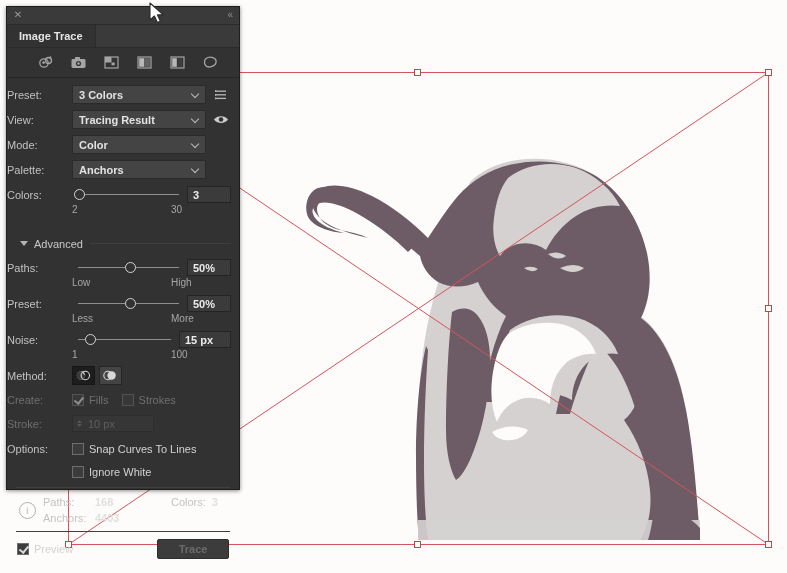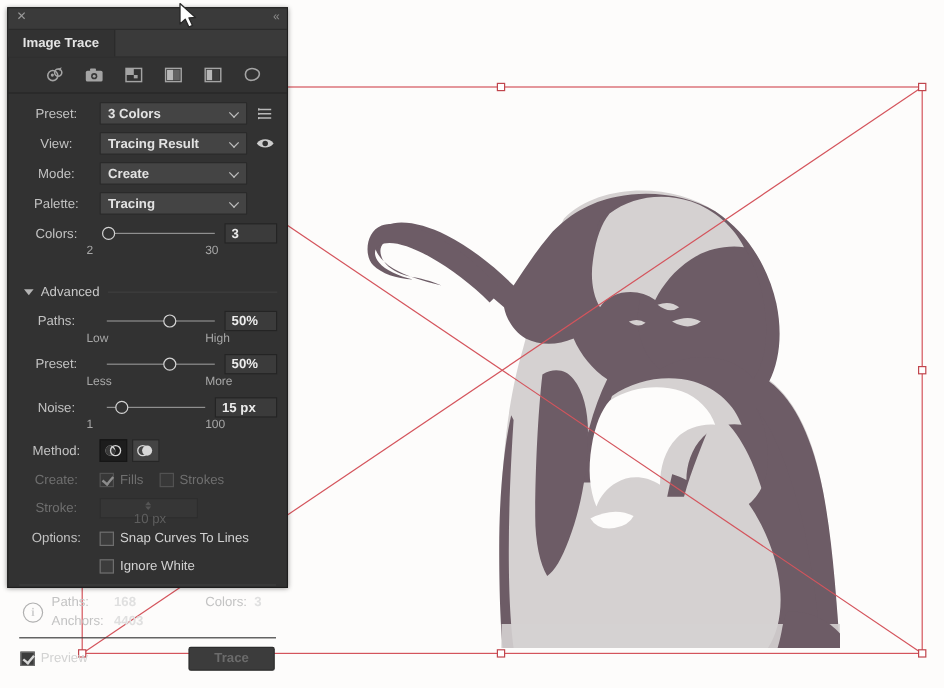--- a/index.html
+++ b/index.html
@@ -87,26 +87,25 @@
 
   .row {
     display: flex;
     align-items: center;
     height: 21px;
     margin-bottom: 4px;
     padding: 0 8px 0 0;
   }
   .lbl {
     width: 58px;
-    text-align: center;
+    text-align: left;
     padding-right: 7px;
     color: #c2c2c2;
     font-size: 11px;
     flex: none;
-    padding-left: 11px;
   }
   .lbl.dim { color: #6f6f6f; }
 
   .select {
     position: relative;
     flex: 1;
     height: 19px;
     background: #444444;
     border: 1px solid #2a2a2a;
     border-radius: 1px;
@@ -251,21 +250,20 @@
 
   .strokebox {
     width: 82px; height: 17px;
     background: #363636;
     border: 1px solid #2d2d2d;
     display: flex; align-items: center;
     color: #5e5e5e;
     font-size: 11px;
     box-sizing: border-box;
     padding-left: 2px;
-    flex-direction: column;
   }
   .strokebox .spin {
     width: 9px; height: 11px; margin-right: 4px;
     display: flex; flex-direction: column; justify-content: center;
   }
 
   
   #info-sep { height: 1px; background: #3f3f3f; margin: 5px 9px 0 9px; }
   #info {
     display: flex;
@@ -570,29 +568,29 @@
           <svg width="16" height="11" viewBox="0 0 16 11">
             <path d="M1 5.5 C 4 1, 12 1, 15 5.5 C 12 10, 4 10, 1 5.5 Z" fill="#cdcdcd"></path>
             <circle cx="8" cy="5.5" r="2.3" fill="#323232"></circle>
           </svg>
         </div>
       </div>
 
       <div class="row">
         <div class="lbl">Mode:</div>
         <div class="select" style="margin-right:25px;">
-          <span>Create</span>
+          <span>Color</span>
           <span class="chev"></span>
         </div>
       </div>
 
       <div class="row">
         <div class="lbl">Palette:</div>
         <div class="select" style="margin-right:25px;">
-          <span>Tracing</span>
+          <span>Anchors</span>
           <span class="chev"></span>
         </div>
       </div>
 
       <div class="row" style="margin-bottom:1px;">
         <div class="lbl">Colors:</div>
         <div class="slider-wrap">
           <div class="track"></div>
           <div class="knob" style="left:2px;"></div>
         </div>

